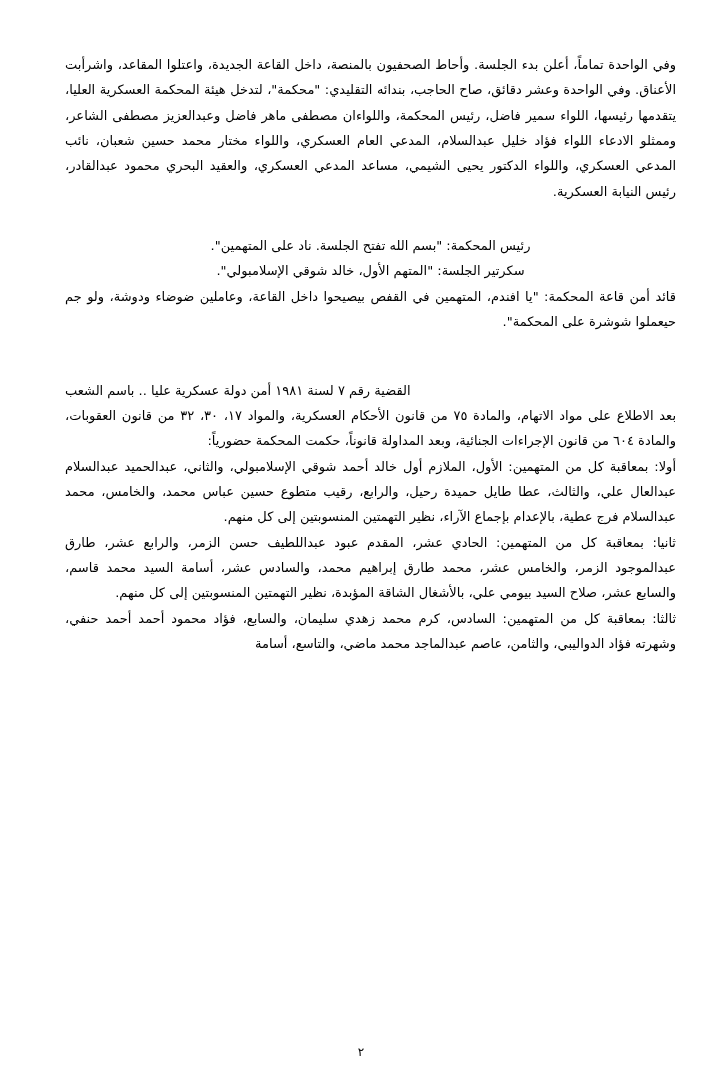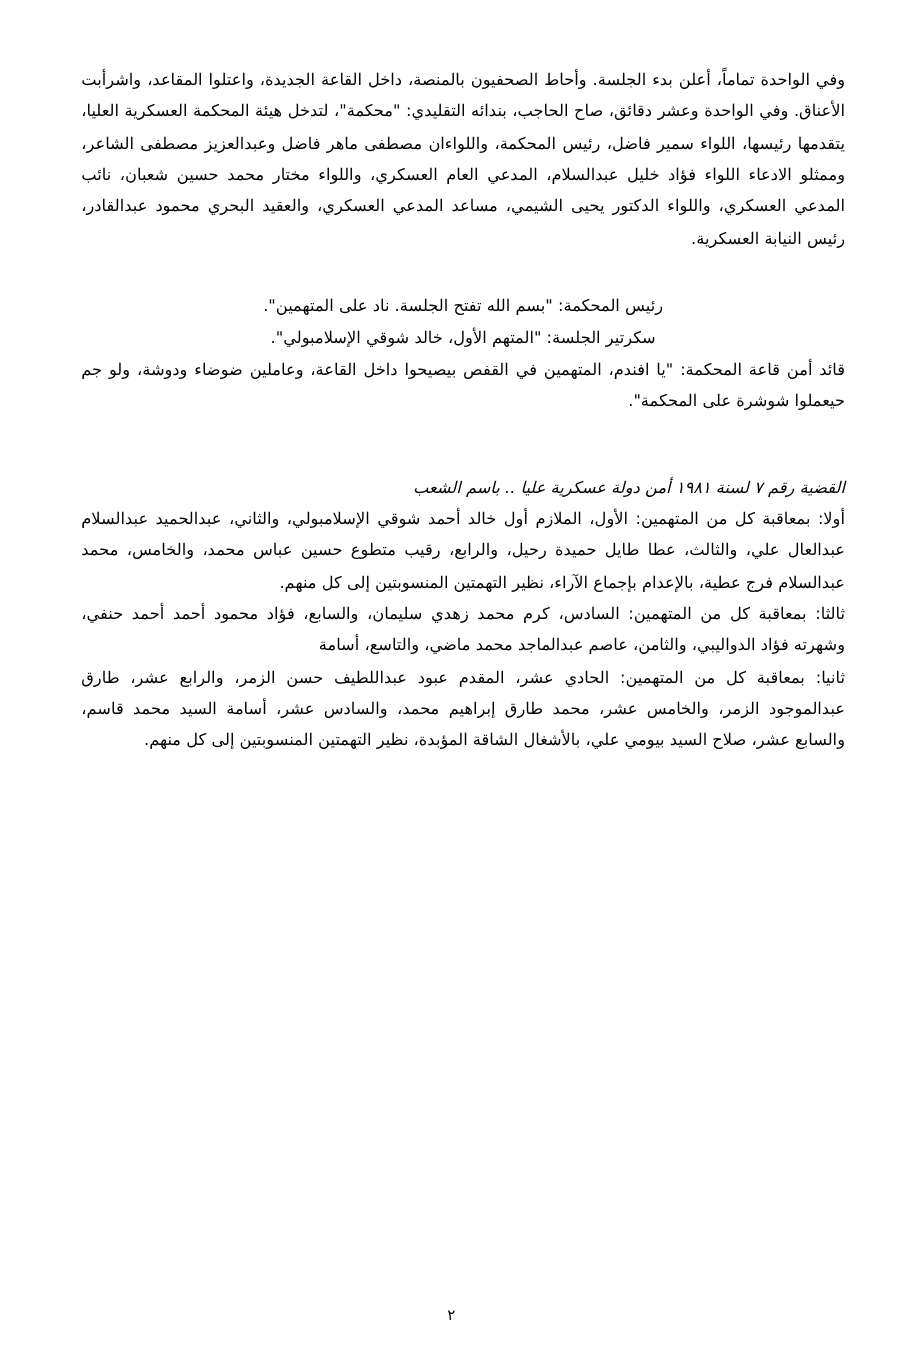--- a/index.html
+++ b/index.html
@@ -41,22 +41,21 @@
     direction: rtl;
     text-align: center;
   }
   .dialog-block .dialog-line {
     text-align: center;
   }
   .section-head {
     font-size: 13.0px;
     line-height: 1.95;
     direction: rtl;
-    text-align: right;
-    font-style: italic;
+    text-align: left;
   }
   .justify-block p {
     font-size: 13.0px;
     line-height: 1.95;
     text-align: justify;
     margin: 0;
     direction: rtl;
   }
   .page-number {
     position: absolute;
@@ -85,21 +84,24 @@
     <div class="justify-block">
       <p>قائد أمن قاعة المحكمة: "يا افندم، المتهمين في القفص بيصيحوا داخل القاعة، وعاملين ضوضاء ودوشة، ولو جم حيعملوا شوشرة على المحكمة".</p>
     </div>
   </div>
 
   <div class="gap-lg"></div>
   <div class="gap-sm"></div>
 
   <div class="section-head">القضية رقم ٧ لسنة ١٩٨١ أمن دولة عسكرية عليا .. باسم الشعب</div>
 
+  <div class="justify-block">
+    <p>بعد الاطلاع على مواد الاتهام، والمادة ٧٥ من قانون الأحكام العسكرية، والمواد ١٧، ٣٠، ٣٢ من قانون العقوبات، والمادة ٦٠٤ من قانون الإجراءات الجنائية، وبعد المداولة قانوناً، حكمت المحكمة حضورياً:</p>
+  </div>
 
   <div class="justify-block">
     <p>أولا: بمعاقبة كل من المتهمين: الأول، الملازم أول خالد أحمد شوقي الإسلامبولي، والثاني، عبدالحميد عبدالسلام عبدالعال علي، والثالث، عطا طايل حميدة رحيل، والرابع، رقيب متطوع حسين عباس محمد، والخامس، محمد عبدالسلام فرج عطية، بالإعدام بإجماع الآراء، نظير التهمتين المنسوبتين إلى كل منهم.</p>
+    <p>ثانيا: بمعاقبة كل من المتهمين: الحادي عشر، المقدم عبود عبداللطيف حسن الزمر، والرابع عشر، طارق عبدالموجود الزمر، والخامس عشر، محمد طارق إبراهيم محمد، والسادس عشر، أسامة السيد محمد قاسم، والسابع عشر، صلاح السيد بيومي علي، بالأشغال الشاقة المؤبدة، نظير التهمتين المنسوبتين إلى كل منهم.</p>
     <p>ثالثا: بمعاقبة كل من المتهمين: السادس، كرم محمد زهدي سليمان، والسابع، فؤاد محمود أحمد أحمد حنفي، وشهرته فؤاد الدواليبي، والثامن، عاصم عبدالماجد محمد ماضي، والتاسع، أسامة</p>
-    <p>ثانيا: بمعاقبة كل من المتهمين: الحادي عشر، المقدم عبود عبداللطيف حسن الزمر، والرابع عشر، طارق عبدالموجود الزمر، والخامس عشر، محمد طارق إبراهيم محمد، والسادس عشر، أسامة السيد محمد قاسم، والسابع عشر، صلاح السيد بيومي علي، بالأشغال الشاقة المؤبدة، نظير التهمتين المنسوبتين إلى كل منهم.</p>
   </div>
 
   <div class="page-number">٢</div>
 </div>
 
 </body></html>

